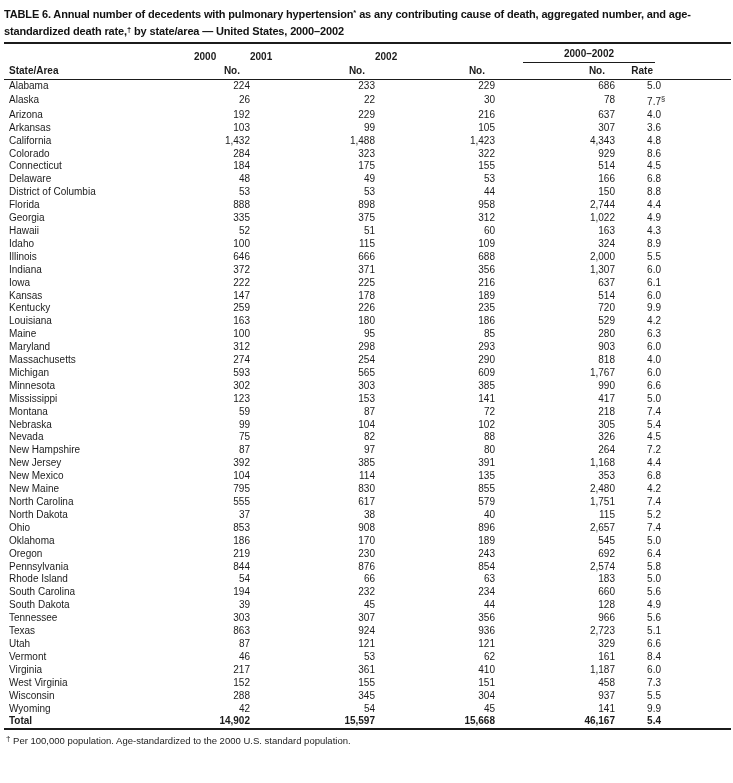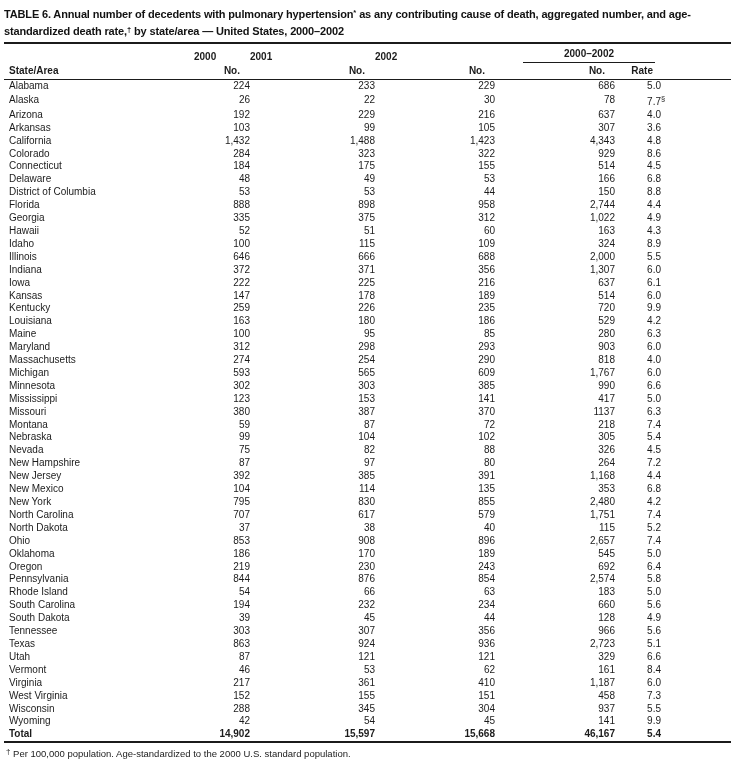--- a/index.html
+++ b/index.html
@@ -318,29 +318,20 @@
         <tr>
           <td class="c-state">Mississippi</td>
           <td class="c-num">123</td>
           <td class="c-num">153</td>
           <td class="c-num">141</td>
           <td class="c-num">417</td>
           <td class="c-num">5.0</td>
           <td></td>
         </tr>
         <tr>
-          <td class="c-state">Missouri</td>
-          <td class="c-num">380</td>
-          <td class="c-num">387</td>
-          <td class="c-num">370</td>
-          <td class="c-num">1137</td>
-          <td class="c-num">6.3</td>
-          <td></td>
-        </tr>
-        <tr>
           <td class="c-state">Montana</td>
           <td class="c-num">59</td>
           <td class="c-num">87</td>
           <td class="c-num">72</td>
           <td class="c-num">218</td>
           <td class="c-num">7.4</td>
           <td></td>
         </tr>
         <tr>
           <td class="c-state">Nebraska</td>
@@ -381,31 +372,31 @@
         <tr>
           <td class="c-state">New Mexico</td>
           <td class="c-num">104</td>
           <td class="c-num">114</td>
           <td class="c-num">135</td>
           <td class="c-num">353</td>
           <td class="c-num">6.8</td>
           <td></td>
         </tr>
         <tr>
-          <td class="c-state">New York</td>
+          <td class="c-state">New Maine</td>
           <td class="c-num">795</td>
           <td class="c-num">830</td>
           <td class="c-num">855</td>
           <td class="c-num">2,480</td>
           <td class="c-num">4.2</td>
           <td></td>
         </tr>
         <tr>
           <td class="c-state">North Carolina</td>
-          <td class="c-num">707</td>
+          <td class="c-num">555</td>
           <td class="c-num">617</td>
           <td class="c-num">579</td>
           <td class="c-num">1,751</td>
           <td class="c-num">7.4</td>
           <td></td>
         </tr>
         <tr>
           <td class="c-state">North Dakota</td>
           <td class="c-num">37</td>
           <td class="c-num">38</td>

